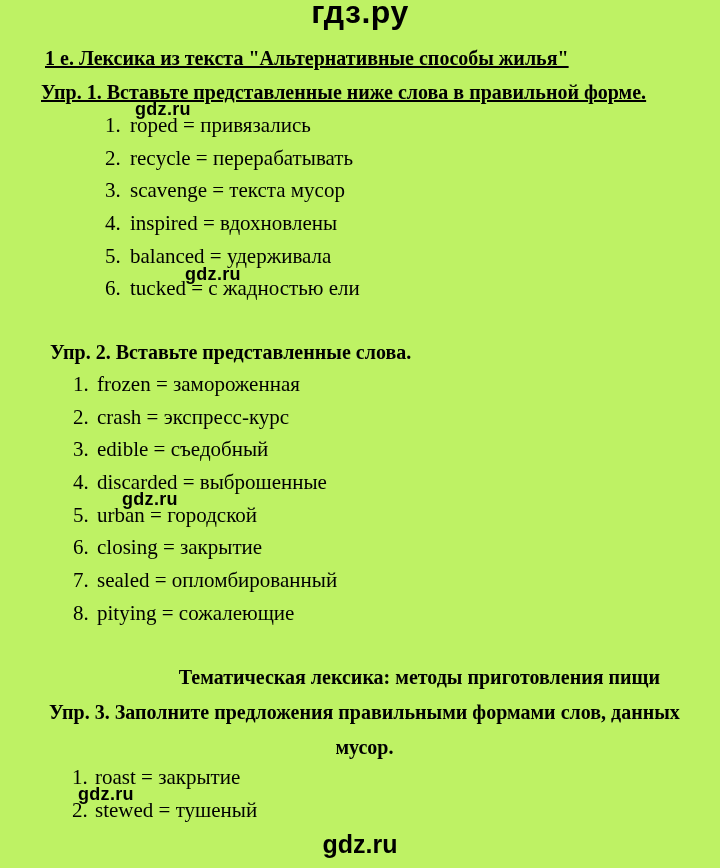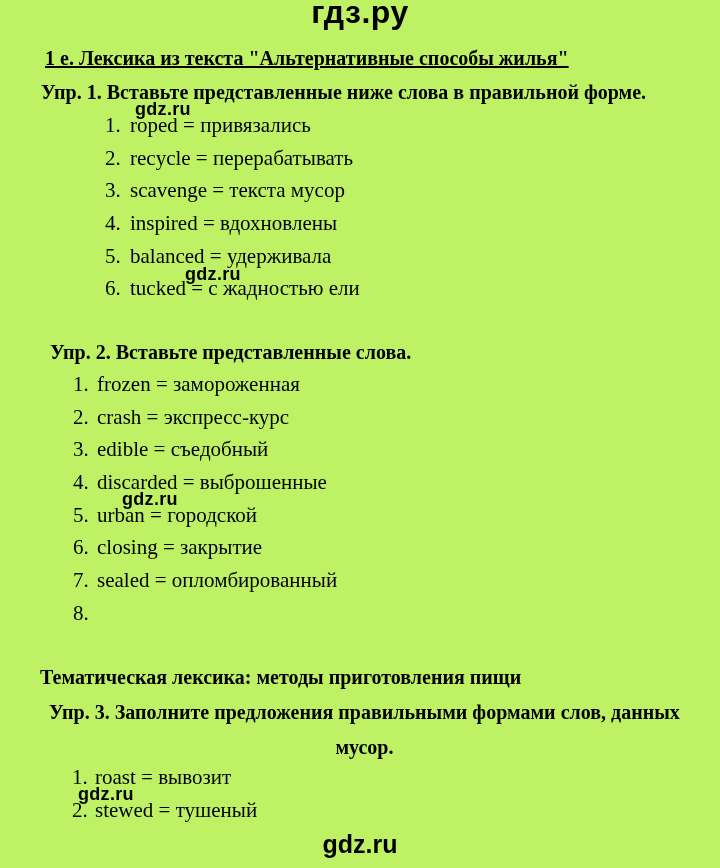--- a/index.html
+++ b/index.html
@@ -33,28 +33,28 @@
     white-space: nowrap;
     text-decoration: underline;
   }
 
   .ex-title {
     position: absolute;
     font: bold 20px "Liberation Serif", serif;
     line-height: 25px;
     white-space: nowrap;
   }
-  .ex1-title { left: 41px; top: 80px; }
+  .ex1-title { left: 41px; top: 80px; text-decoration: underline; }
   .ex2-title { left: 50px; top: 340px; }
   .ex3-title { left: 49px; top: 695px; line-height: 35px; text-align: center; }
 
   .topic-heading {
     position: absolute;
     left: 40px; top: 665px; width: 620px;
-    text-align: left;
+    text-align: right;
     font: bold 20px "Liberation Serif", serif;
     line-height: 25px;
     white-space: nowrap;
   }
 
   .watermark {
     position: absolute;
     font: bold 18px "Liberation Sans", sans-serif;
     line-height: 18px;
     letter-spacing: 0.3px;
@@ -162,36 +162,37 @@
     <li>
       <span class="num">6.</span>
       <span class="txt">closing = закрытие</span>
     </li>
     <li>
       <span class="num">7.</span>
       <span class="txt">sealed = опломбированный</span>
     </li>
     <li>
       <span class="num">8.</span>
+      <span class="txt">pitying = сожалеющие</span>
     </li>
   </ol>
 
   <div class="watermark wm3">gdz.ru</div>
 
   <div class="topic-heading">Тематическая лексика: методы приготовления пищи</div>
 
   <div class="ex-title ex3-title">
     <div>Упр. 3. Заполните предложения правильными формами слов, данных</div>
     <div>мусор.</div>
   </div>
 
   <ol class="word-list list3">
     <li>
       <span class="num">1.</span>
-      <span class="txt">roast = вывозит</span>
+      <span class="txt">roast = закрытие</span>
     </li>
     <li>
       <span class="num">2.</span>
       <span class="txt">stewed = тушеный</span>
     </li>
   </ol>
 
   <div class="watermark wm4">gdz.ru</div>
 
   <div class="site-footer">

